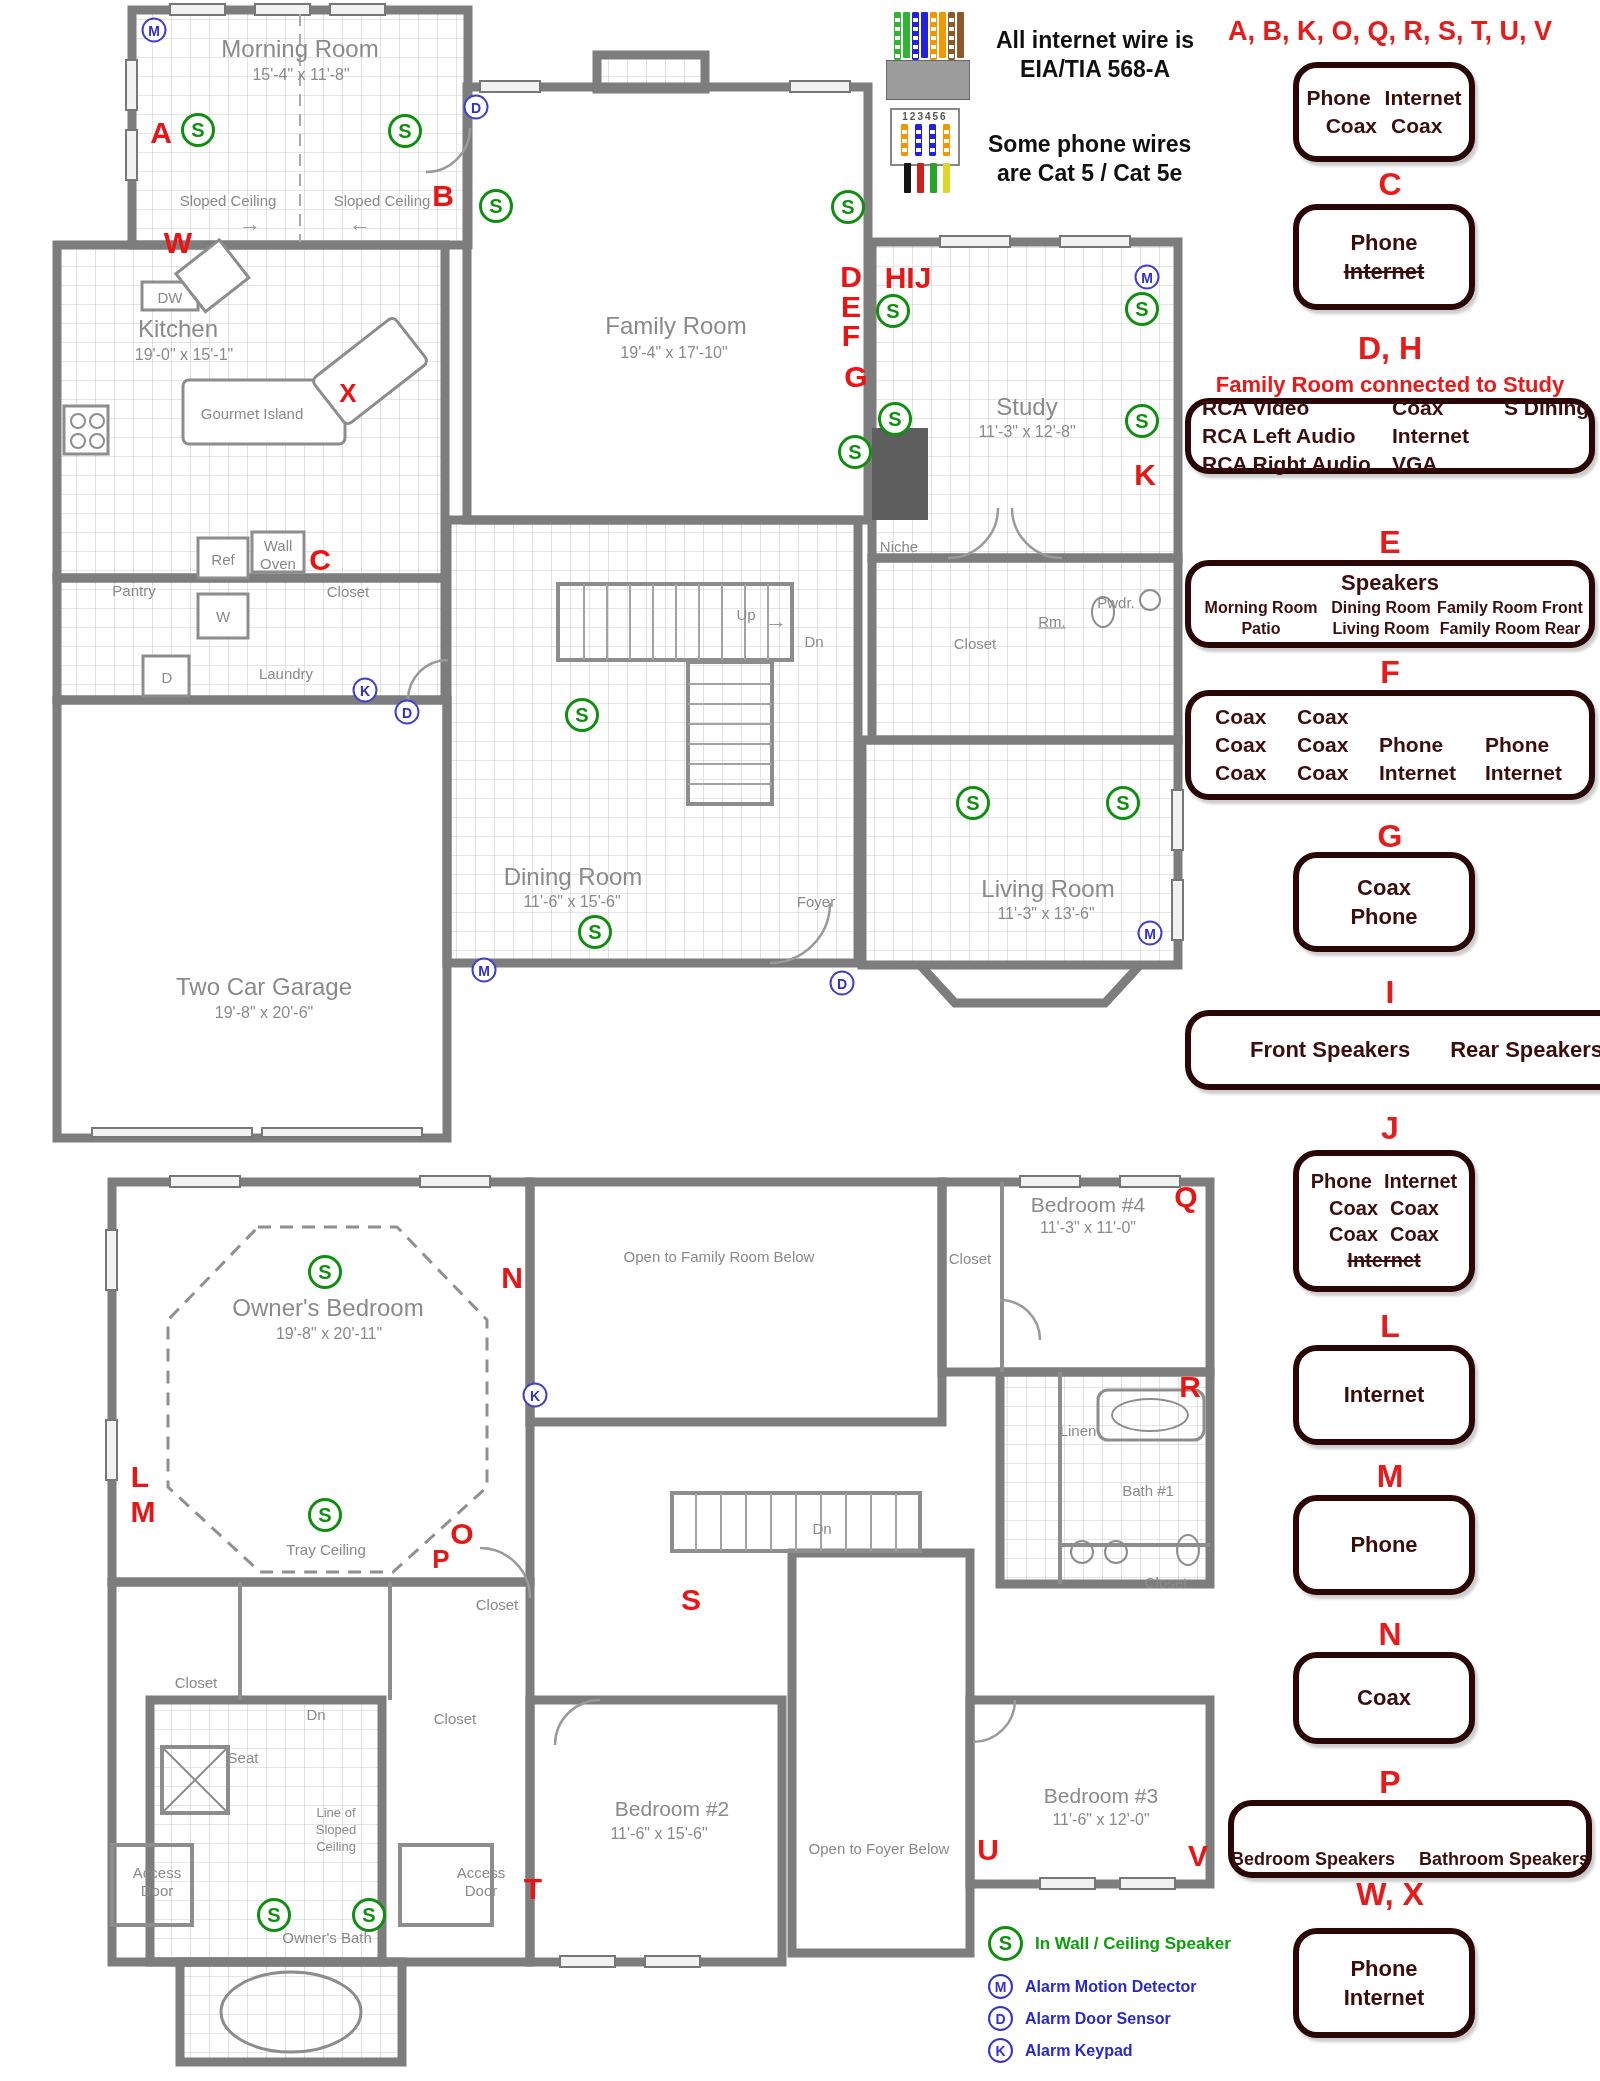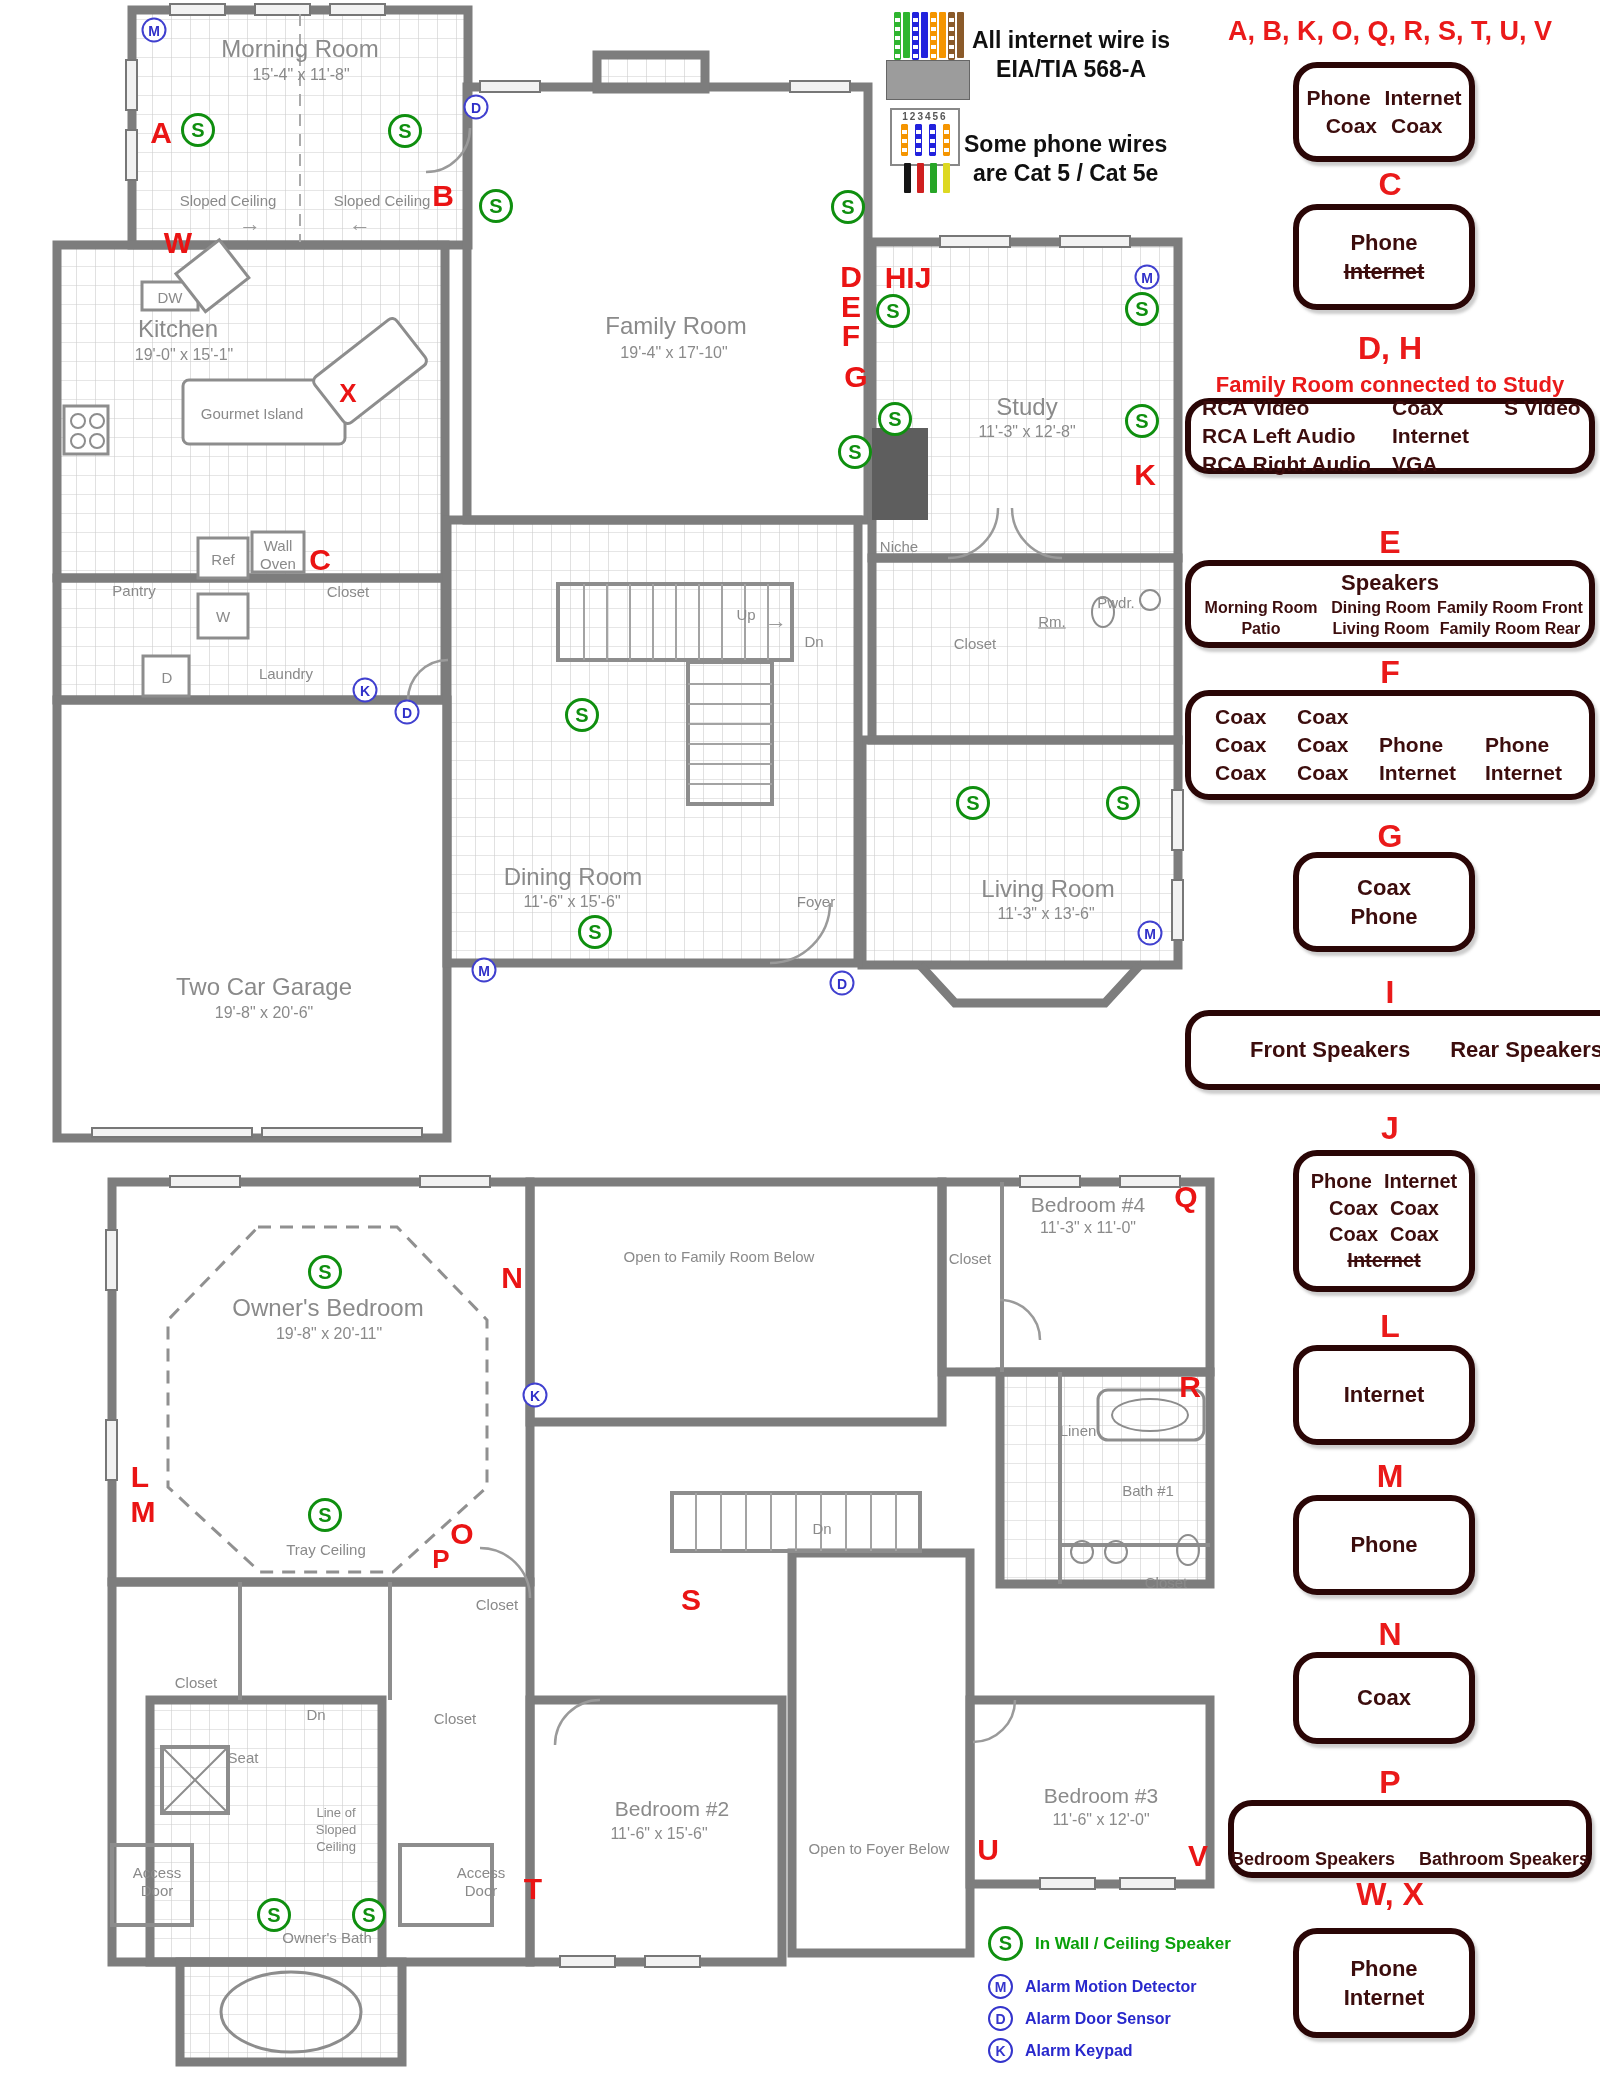--- a/index.html
+++ b/index.html
@@ -31,21 +31,21 @@
   .kbox{position:absolute;box-sizing:border-box;border:6px solid #2a0606;border-radius:24px;
         background:#fff;color:#3c0d0d;font-weight:bold;display:flex;flex-direction:column;
         justify-content:center;box-shadow:3px 4px 3px rgba(110,110,110,.35);padding:4px 6px;}
   .kbox-title{text-align:center;font-size:22px;line-height:1.25;}
   .krow{display:flex;justify-content:center;gap:14px;line-height:1.32;white-space:nowrap;}
   .krow.grid{display:grid;justify-items:start;gap:0;box-sizing:border-box;width:100%;}
   .krow.grid.center{justify-items:center;}
   .struck{text-decoration:line-through;}
 
   
-  .wire-legend{position:absolute;display:flex;align-items:flex-start;gap:0;}
+  .wire-legend{position:absolute;display:flex;align-items:flex-start;gap:24px;}
   .wl-text{font-weight:bold;font-size:23px;color:#101010;text-align:center;line-height:1.25;}
   .bars{display:flex;justify-content:center;}
   .bar{width:7px;margin:0 1px;border-radius:1px;}
   .b-g{background:#2fb52f}.b-b{background:#2222dd}.b-o{background:#f59500}.b-br{background:#8a5a2a}
   .b-gs{background:repeating-linear-gradient(180deg,#2fb52f 0 5px,#fff 5px 9px);border:1px solid #2fb52f;width:5px;}
   .b-bs{background:repeating-linear-gradient(180deg,#2222dd 0 5px,#fff 5px 9px);border:1px solid #2222dd;width:5px;}
   .b-os{background:repeating-linear-gradient(180deg,#f59500 0 5px,#fff 5px 9px);border:1px solid #f59500;width:5px;}
   .b-brs{background:repeating-linear-gradient(180deg,#8a5a2a 0 5px,#fff 5px 9px);border:1px solid #8a5a2a;width:5px;}
   .b-k{background:#151515}.b-r{background:#cf2020}.b-gn{background:#27a527}.b-y{background:#ddd822}
   .conn1{width:86px;}
@@ -389,21 +389,21 @@
         <div class="krow">
           <span class="kcell struck">Internet</span>
         </div>
       </div>
       <div class="k-label" style="top: 330px;">D, H</div>
       <div class="k-sub" style="top: 372px;">Family Room connected to Study</div>
       <div class="kbox" style="left: 1185px; top: 398px; width: 410px; height: 76px; font-size: 21px;">
         <div class="krow grid" style="grid-template-columns: 190px 112px 86px; padding-left: 12px;">
           <span class="kcell">RCA Video</span>
           <span class="kcell">Coax</span>
-          <span class="kcell">S Video</span>
+          <span class="kcell">S Dining</span>
         </div>
         <div class="krow grid" style="grid-template-columns: 190px 112px 86px; padding-left: 12px;">
           <span class="kcell">RCA Left Audio</span>
           <span class="kcell">Internet</span>
           <span class="kcell"></span>
         </div>
         <div class="krow grid" style="grid-template-columns: 190px 112px 86px; padding-left: 12px;">
           <span class="kcell">RCA Right Audio</span>
           <span class="kcell">VGA</span>
           <span class="kcell"></span>

